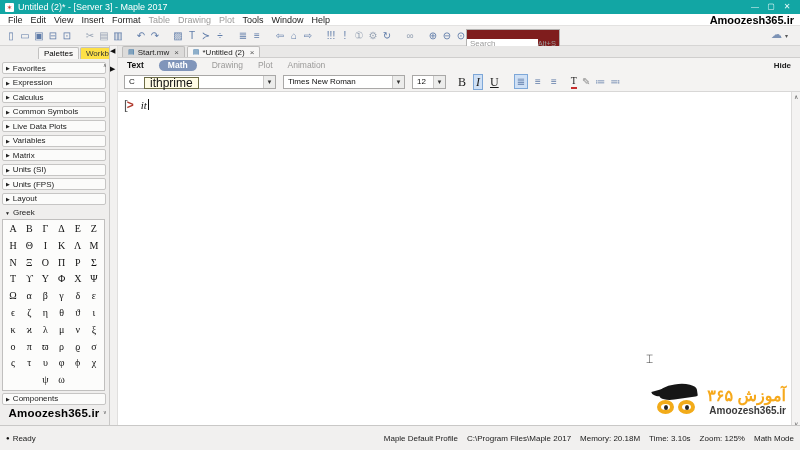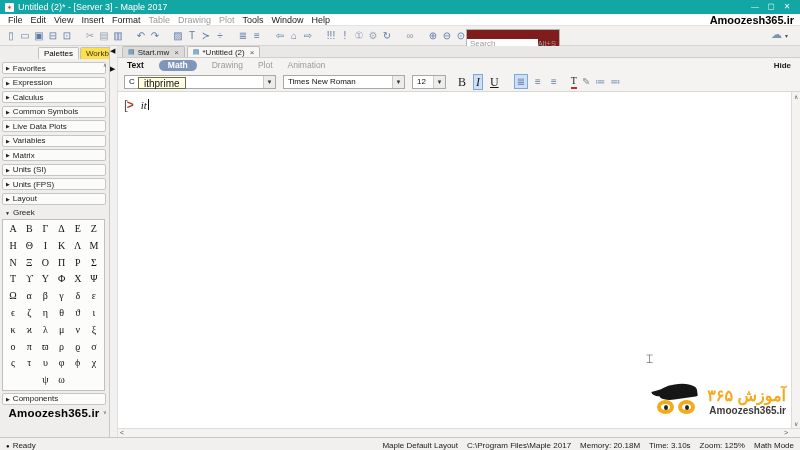--- a/index.html
+++ b/index.html
@@ -71,21 +71,21 @@
   .ctx-tab.disabled { color:#9b9a99; font-weight:normal; }
   .hide-btn { position:absolute; right:9px; font-size:8px; color:#222; font-weight:bold; }
 
   .formatbar { height:20px; background:#f4f3f2; border-bottom:1px solid #d8d7d6; display:flex; align-items:center; padding-left:6px; }
   .combo { background:#fff; border:1px solid #a9a8a7; height:14px; display:flex; align-items:center; font-size:8px; color:#111; position:relative; margin-right:7px; }
   .combo-val { padding:0 4px; flex:1; white-space:nowrap; overflow:hidden; }
   .combo-caret { width:12px; text-align:center; font-size:6px; color:#333; background:#ececeb; border-left:1px solid #c9c8c7; line-height:12px; height:100%; }
   .combo.style { width:152px; }
   .combo.fontname { width:122px; }
   .combo.fontsize { width:34px; }
-  .autocomplete { position:absolute; left:13px; top:1px; background:#fffce6; border:1px solid #6c6c45; font-size:10px; color:#111; padding:0 5px; height:12px; line-height:11px; z-index:6; }
+  .autocomplete { position:absolute; left:19px; top:1px; background:#fffce6; border:1px solid #6c6c45; font-size:12px; color:#111; padding:0 5px; height:12px; line-height:11px; z-index:6; }
   .fmt-btn { font-family:"Liberation Serif",serif; font-size:12px; color:#1b1b1b; margin:0 2px; padding:0 2px; line-height:14px; border:1px solid transparent; }
   .fmt-btn.i { font-style:italic; }
   .fmt-btn.u { text-decoration:underline; }
   .fmt-btn.selected { background:#cfe0f5; border:1px solid #7da7d8; }
   .align-btn { font-size:10px; color:#5e7ba8; margin:0 2px; padding:0 2px; line-height:13px; border:1px solid transparent; }
   .align-btn.selected { background:#cfe0f5; border:1px solid #7da7d8; }
   .misc-btn { font-size:10px; color:#5e7ba8; margin:0 2.5px; line-height:14px; }
   .misc-btn.fontcolor { font-family:"Liberation Serif",serif; color:#222; border-bottom:2px solid #c62d2d; line-height:11px; margin-left:9px; }
   .misc-btn.pen { color:#8a8a8a; }
   .fmt-gap { width:8px; }
@@ -112,21 +112,21 @@
   .logo-hair-tail { position:absolute; top:6px; left:-4px; width:14px; height:7px; background:#161616; border-radius:0 0 0 90%; transform:rotate(-15deg); }
   .logo-glass { position:absolute; bottom:2px; width:17px; height:14px; background:#fff; border:4px solid #f2ab19; border-radius:50%; }
   .logo-glass.l { left:1px; }
   .logo-glass.r { left:22px; }
   .logo-eye { position:absolute; width:4px; height:5px; background:#222; border-radius:50%; left:3px; top:1px; }
   .logo-col { display:flex; flex-direction:column; align-items:flex-end; }
   .logo-fa { color:#f6a91c; font-weight:bold; font-size:16px; line-height:17px; text-shadow:0 1px 0 #fff, 0 -1px 0 #fff, 1px 0 0 #fff, -1px 0 0 #fff; }
   .logo-en { color:#3a3a3a; font-weight:bold; font-size:10px; margin-top:1px; }
 
   
-  .statusbar { position:absolute; bottom:0; left:0; right:0; height:13px; background:#f1f0ef; border-top:1px solid #c9c8c7; display:flex; align-items:flex-end; font-size:8px; color:#1a1a1a; padding:0 6px; }
+  .statusbar { position:absolute; bottom:0; left:0; right:0; height:13px; background:#f1f0ef; border-top:1px solid #c9c8c7; display:flex; align-items:center; font-size:8px; color:#1a1a1a; padding:12px 6px; }
   .status-ready { display:flex; align-items:center; }
   .ready-dot { font-size:6px; margin-right:3px; color:#111; }
   .status-right { margin-left:auto; display:flex; gap:9px; white-space:nowrap; }
 </style>
 </head>
 <body>
 
 <div class="window">
 
   <div class="titlebar">
@@ -446,21 +446,21 @@
       </div>
     </div>
   </div>
 
   <div class="statusbar">
     <span class="status-ready">
       <span class="ready-dot">●</span>
       <span>Ready</span>
     </span>
     <span class="status-right" id="status-items">
-        <span>Maple Default Layout</span>
+        <span>Maple Default Profile</span>
         <span>C:\Program Files\Maple 2017</span>
         <span>Memory: 20.18M</span>
         <span>Time: 3.10s</span>
         <span>Zoom: 125%</span>
         <span>Math Mode</span>
       </span>
   </div>
 
 </div>
 

